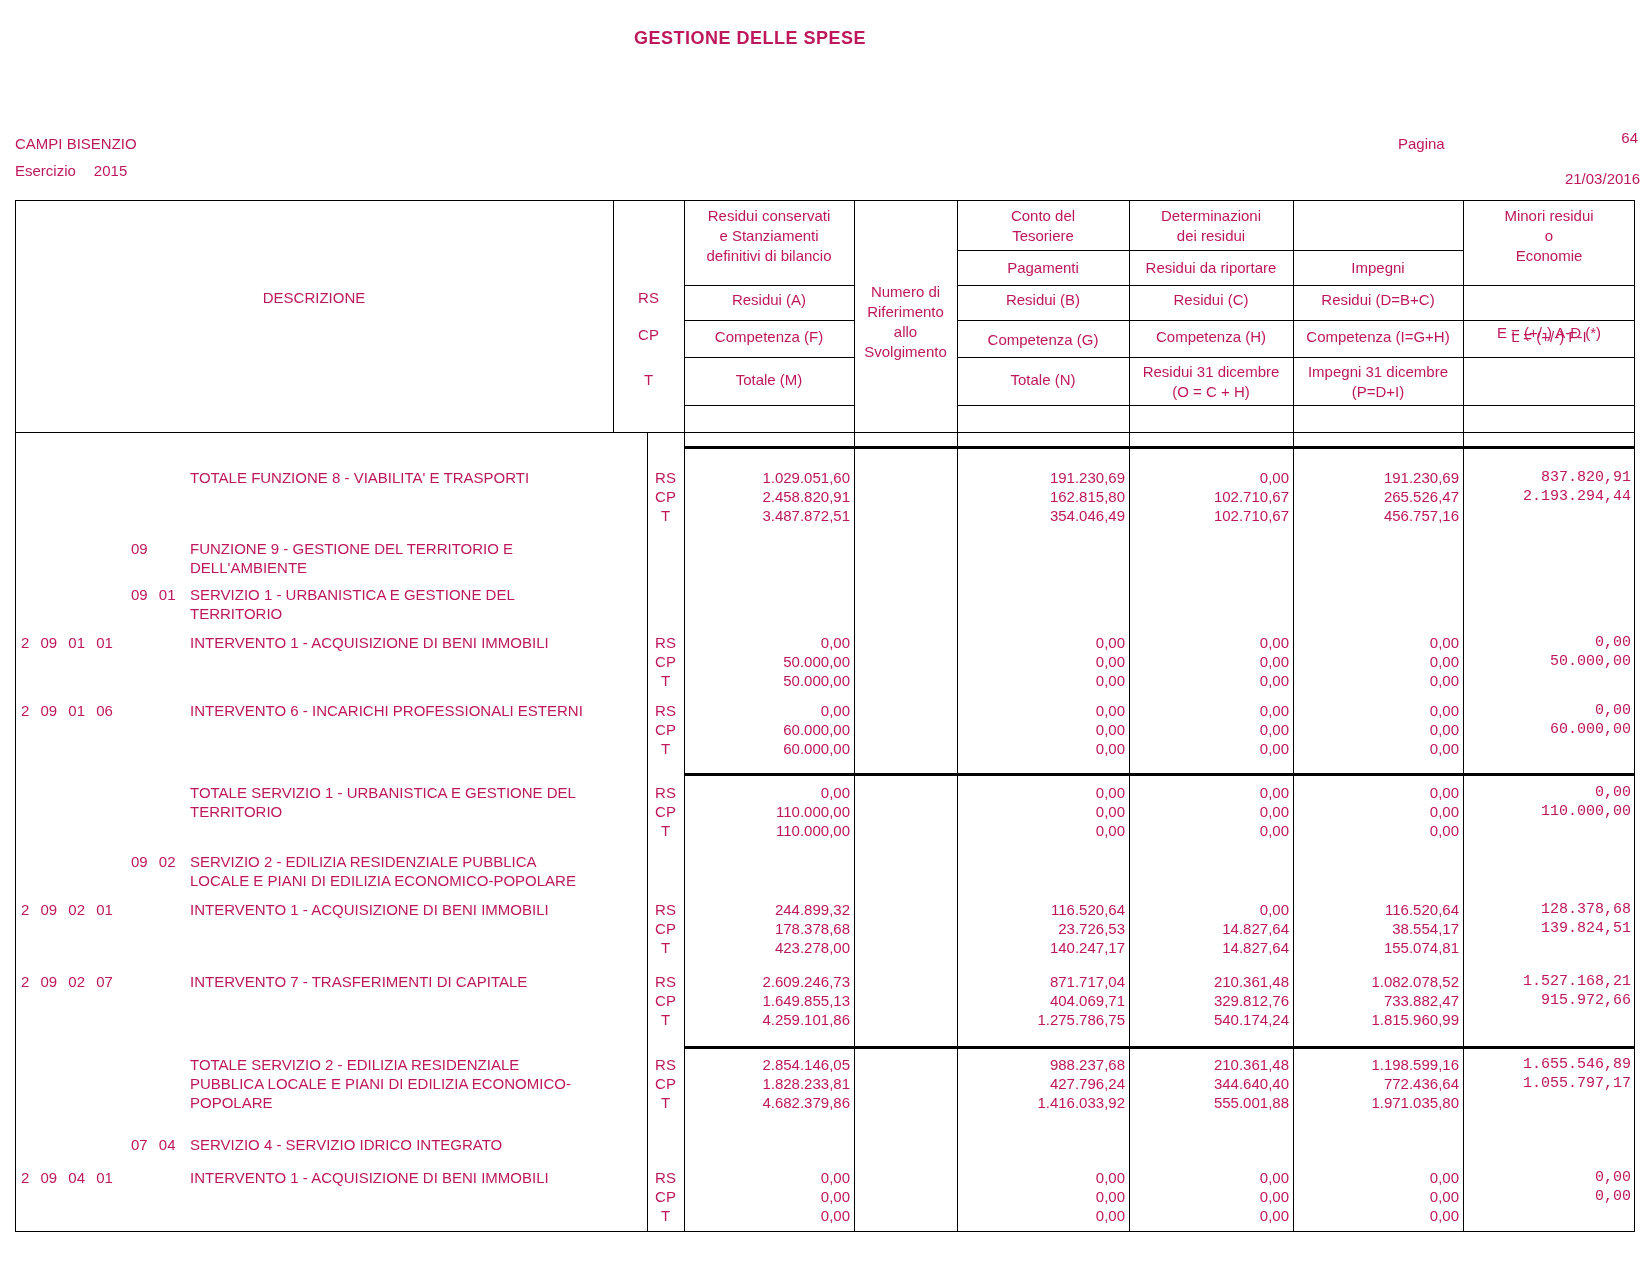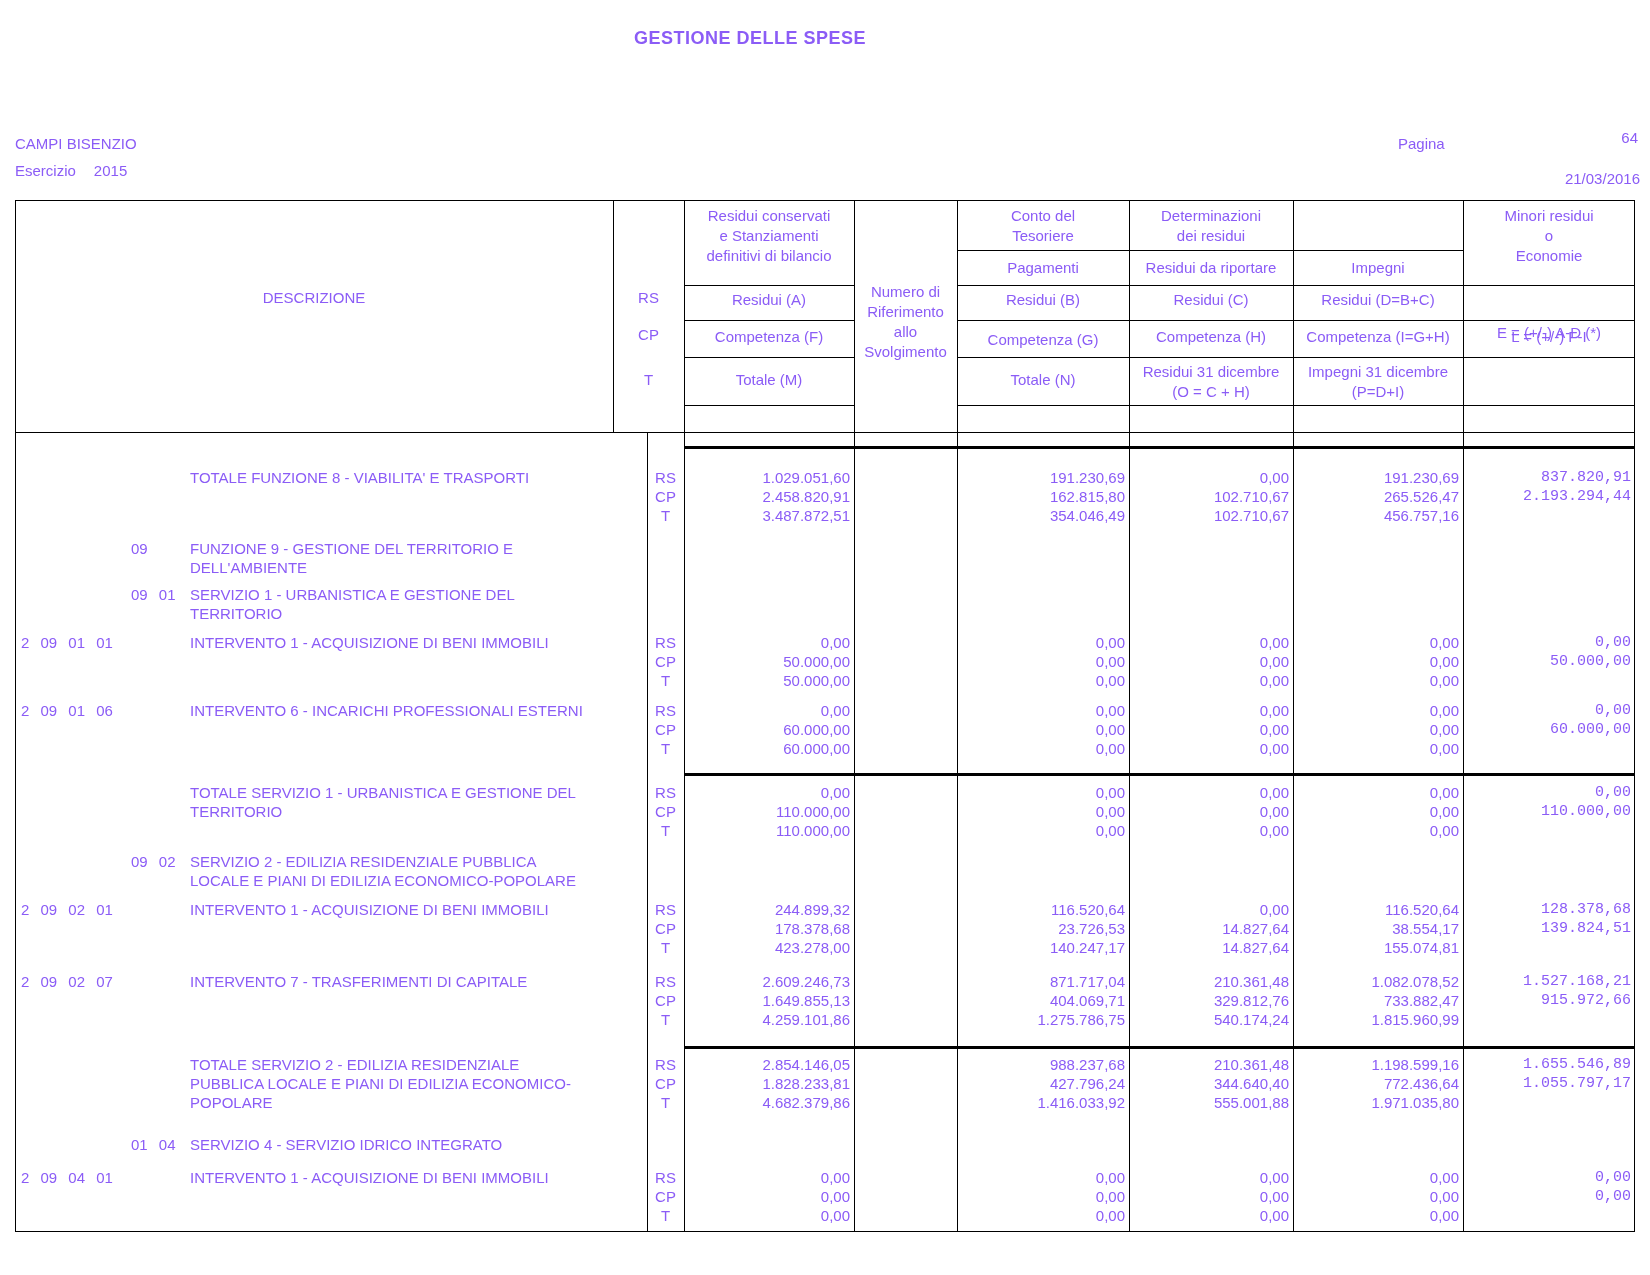--- a/index.html
+++ b/index.html
@@ -1,17 +1,17 @@
 <!DOCTYPE html>
 <html><head>
 <meta charset="utf-8">
 <style>
   html,body{margin:0;padding:0;background:#fff;}
   #page{position:relative;width:1650px;height:1275px;background:#ffffff;
-        font-family:"Liberation Sans","DejaVu Sans",sans-serif;color:#8b5cf6;overflow:hidden;}
+        font-family:"Liberation Sans","DejaVu Sans",sans-serif;color:#be185d;overflow:hidden;}
   .abs{position:absolute;}
   #report-title{top:28px;left:0;width:1500px;text-align:center;font-size:18px;font-weight:bold;letter-spacing:.5px;}
   .meta{font-size:15px;}
   #table{position:absolute;left:15px;top:200px;width:1620px;height:1032px;}
   .hl{position:absolute;height:1px;background:#000;}
   .vl{position:absolute;width:1px;background:#000;}
   .thick{position:absolute;height:3px;background:#000;}
   .hc{position:absolute;text-align:center;font-size:15px;line-height:20px;white-space:pre-line;}
   .t{position:absolute;font-size:15px;line-height:19px;white-space:pre-line;}
   .band{position:absolute;left:0;top:0;width:1620px;}
@@ -309,21 +309,21 @@
 555.001,88</div>
     <div class="t num c3">1.198.599,16
 772.436,64
 1.971.035,80</div>
     <div class="t num c4">1.655.546,89
 1.055.797,17
 </div>
   </div>
         <div class="band" style="top: 935px;">
     <div class="t code"></div>
-    <div class="t subcode">01 04</div>
+    <div class="t subcode">07 04</div>
     <div class="t desc">SERVIZIO 4 - SERVIZIO IDRICO INTEGRATO</div>
     <div class="t rct"></div>
     <div class="t num c0"></div>
     <div class="t num c1"></div>
     <div class="t num c2"></div>
     <div class="t num c3"></div>
     <div class="t num c4"></div>
   </div>
         <div class="band" style="top: 968px;">
     <div class="t code">2 09 04 01</div>

